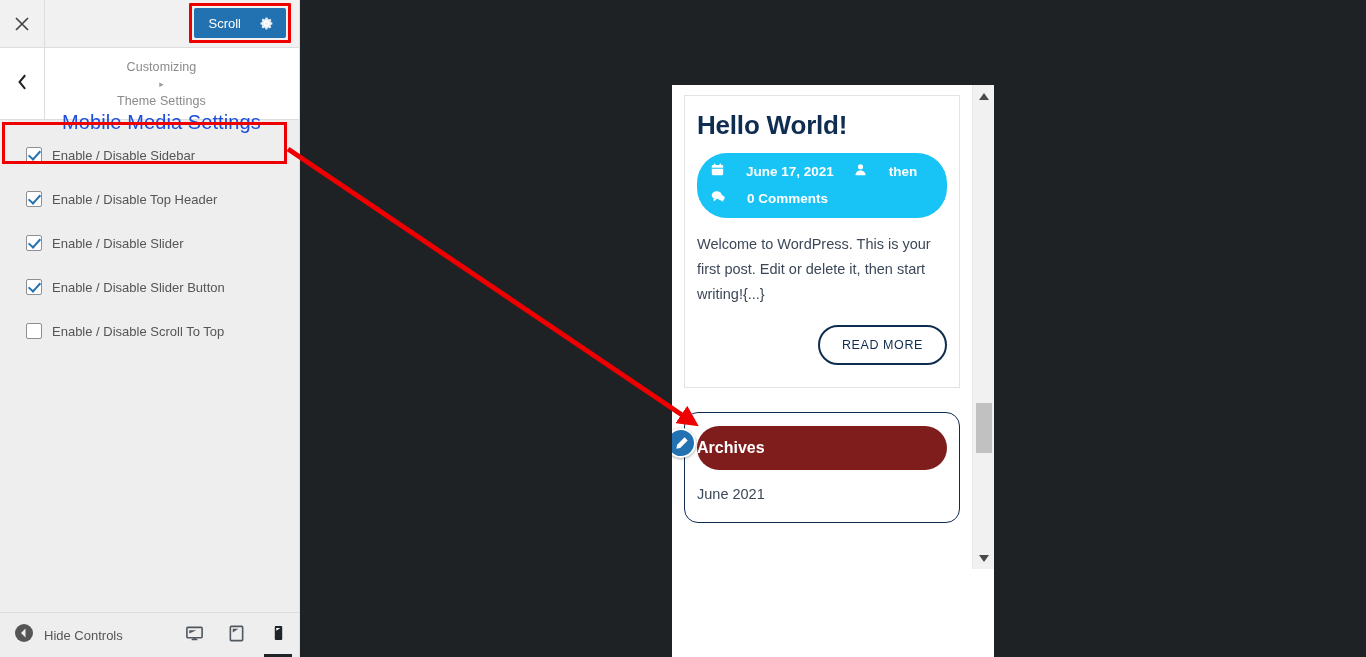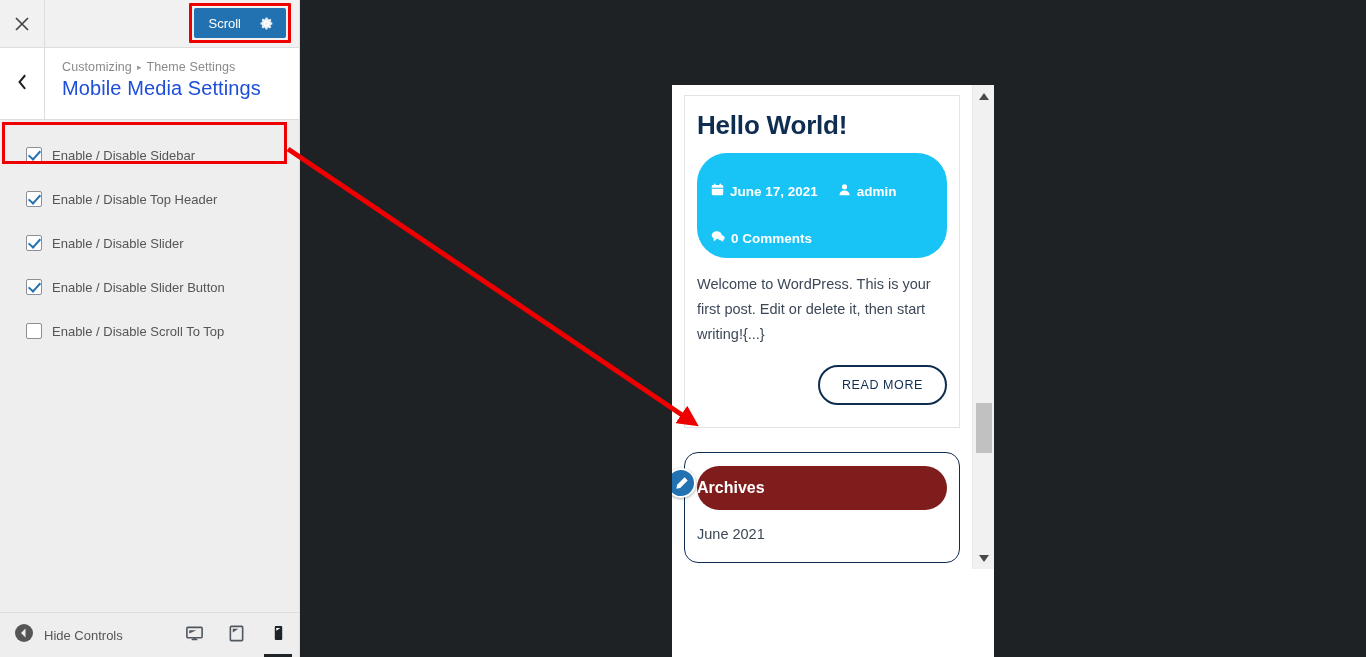--- a/index.html
+++ b/index.html
@@ -68,20 +68,21 @@
     width: 45px;
     display: flex; align-items: center; justify-content: center;
     border-right: 1px solid #dddddd;
     cursor: pointer;
   }
   #cz-titles { padding: 12px 0 0 17px; }
   #breadcrumb {
     font-size: 12.5px; color: #8a8a8a;
     display: flex; align-items: center; gap: 5px;
     letter-spacing: .1px;
+    flex-direction: column;
   }
   #breadcrumb .sep { font-size: 9px; color: #9a9a9a; }
   #section-title {
     font-size: 20px; color: #1d4ed8;
     font-weight: 400; margin-top: 3px;
     letter-spacing: .1px;
   }
 
   
   #controls { padding: 20px 0 0 0; position: relative; }
@@ -201,21 +202,21 @@
   #post-meta {
     background: #18c3f5;
     border-radius: 30px;
     padding: 8px 14px 9px 14px;
     color: #ffffff;
     font-size: 13.5px; font-weight: 700;
     line-height: 21px;
     display: flex; flex-wrap: wrap;
     align-items: center; gap: 6px;
   }
-  #post-meta .mi { display: flex; align-items: center; gap: 6px; margin-top: 20px; }
+  #post-meta .mi { display: flex; align-items: center; gap: 22px; }
   #post-meta .gap { width: 8px; }
   #post-excerpt {
     margin-top: 14px;
     font-size: 14.5px; color: #3c4858;
     line-height: 25px;
   }
   #read-more-wrap { display: flex; justify-content: flex-end; margin-top: 18px; }
   #read-more {
     border: 2px solid #0f2d51;
     border-radius: 30px;
@@ -407,21 +408,21 @@
               <span>June 17, 2021</span>
             </span>
             <span class="gap"></span>
             <span class="mi">
               <span>
                 <svg width="13" height="13" viewBox="0 0 16 16" fill="#ffffff">
                   <circle cx="8" cy="4.6" r="3.2"></circle>
                   <path d="M1.8 15c0-3.5 2.8-5.8 6.2-5.8s6.2 2.3 6.2 5.8z"></path>
                 </svg>
               </span>
-              <span>admin</span>
+              <span>then</span>
             </span>
             <span class="gap"></span>
             <span class="mi">
               <span>
                 <svg width="14" height="13" viewBox="0 0 17 16" fill="#ffffff">
                   <ellipse cx="7" cy="6.4" rx="6.2" ry="4.8"></ellipse>
                   <path d="M3 10.2 L3.4 14 L6.8 11.2 Z"></path>
                   <ellipse cx="12.6" cy="9.6" rx="4" ry="3.2"></ellipse>
                   <path d="M14.4 12 L15.4 14.6 L12.4 13.2 Z"></path>
                 </svg>

